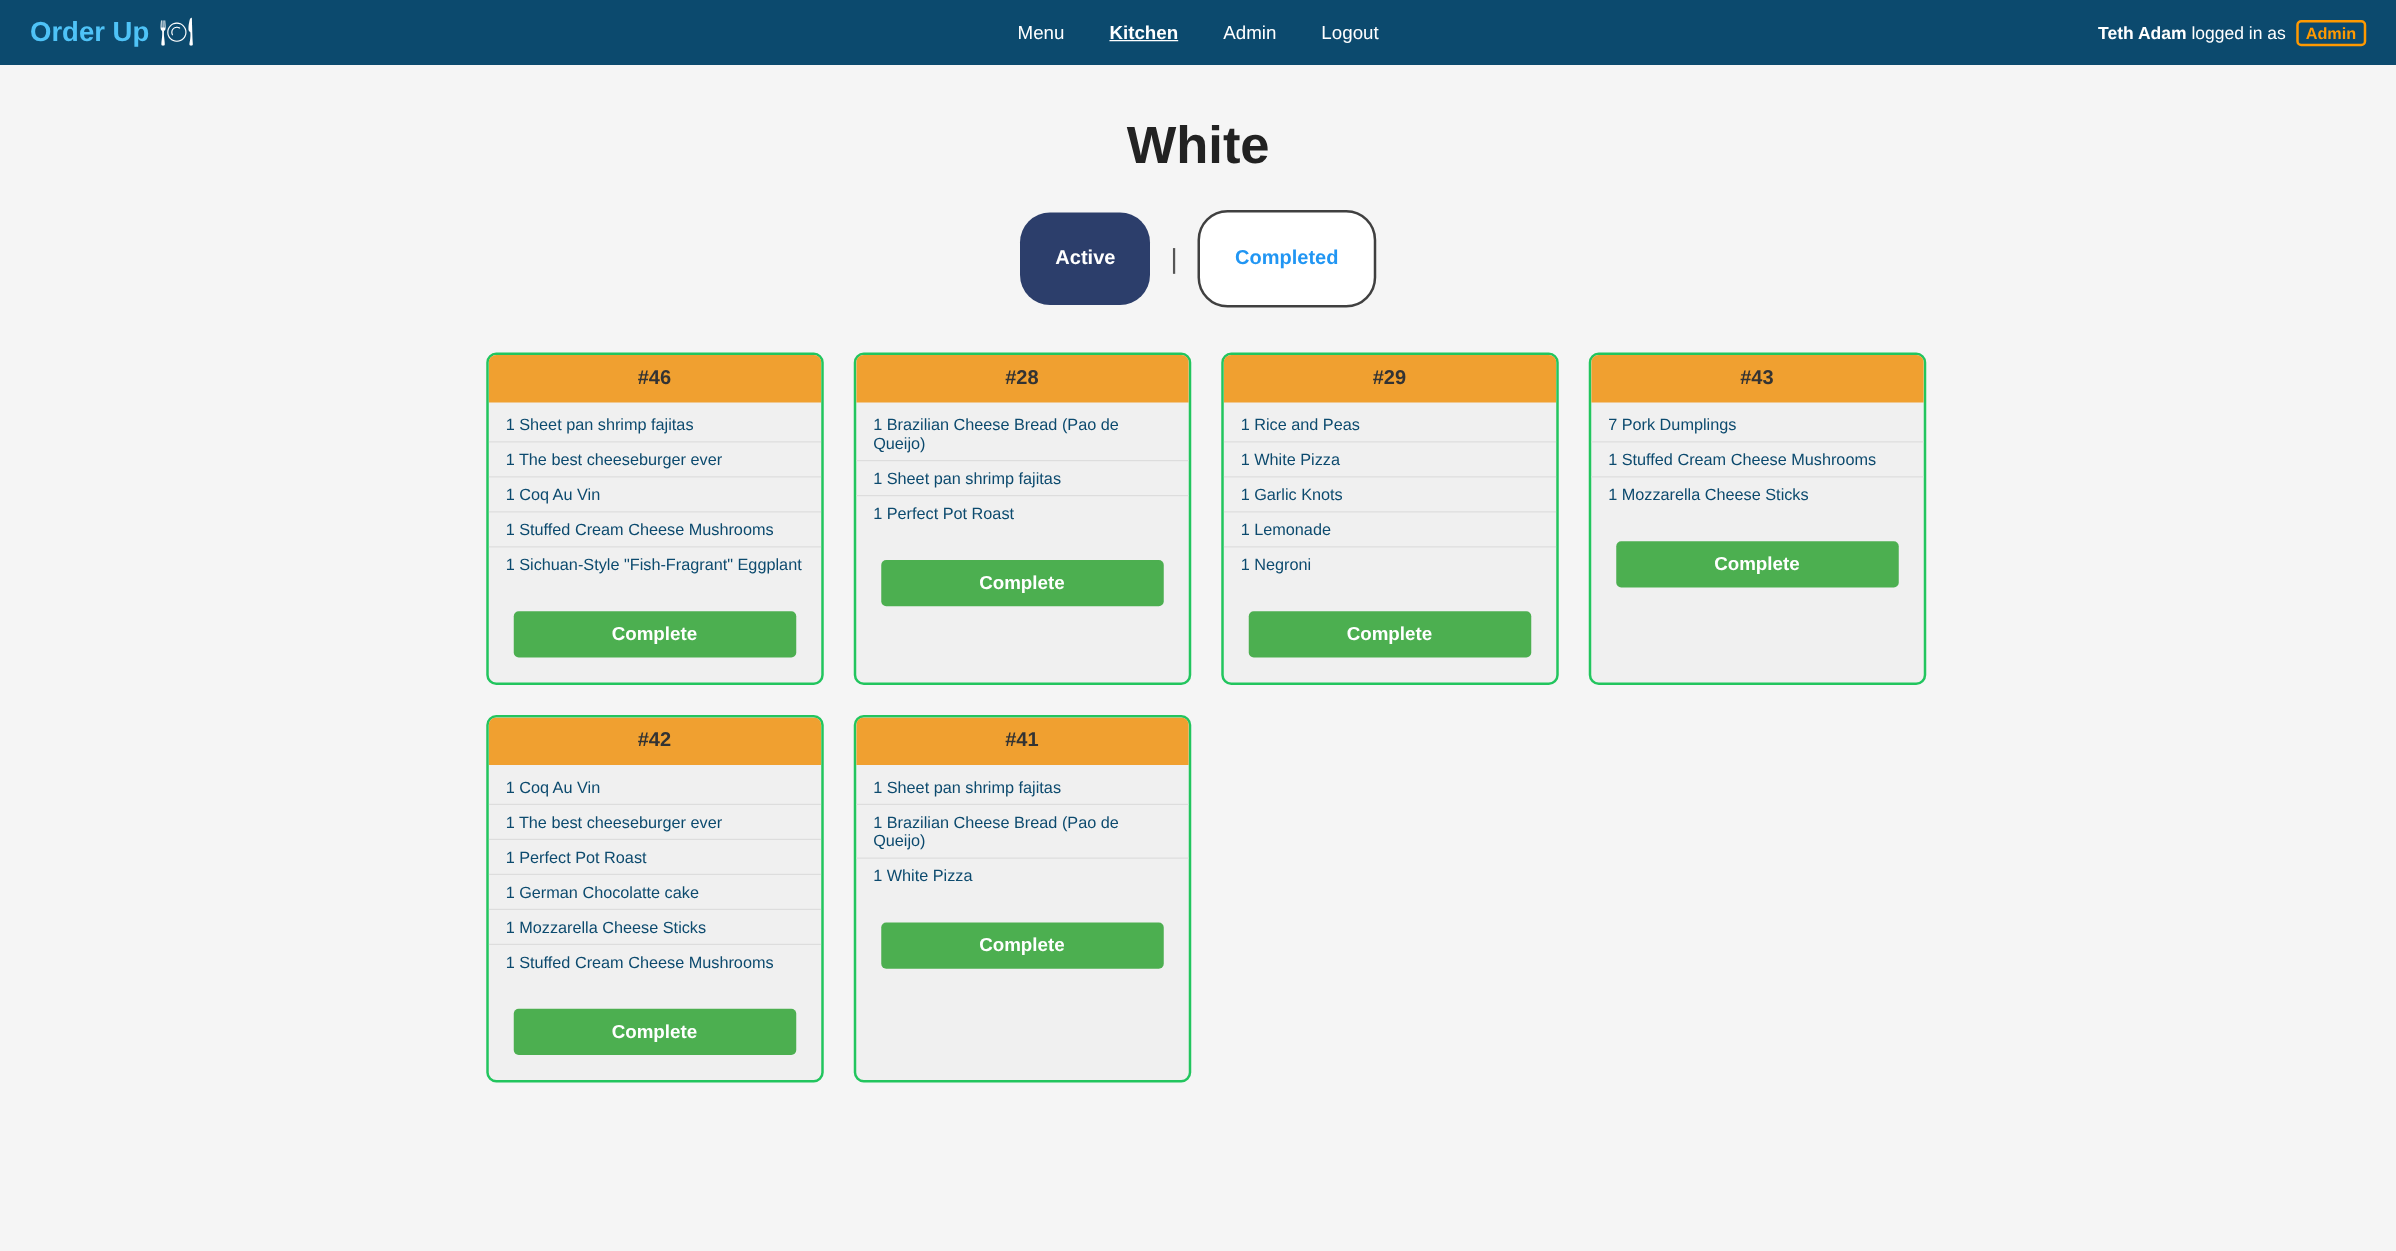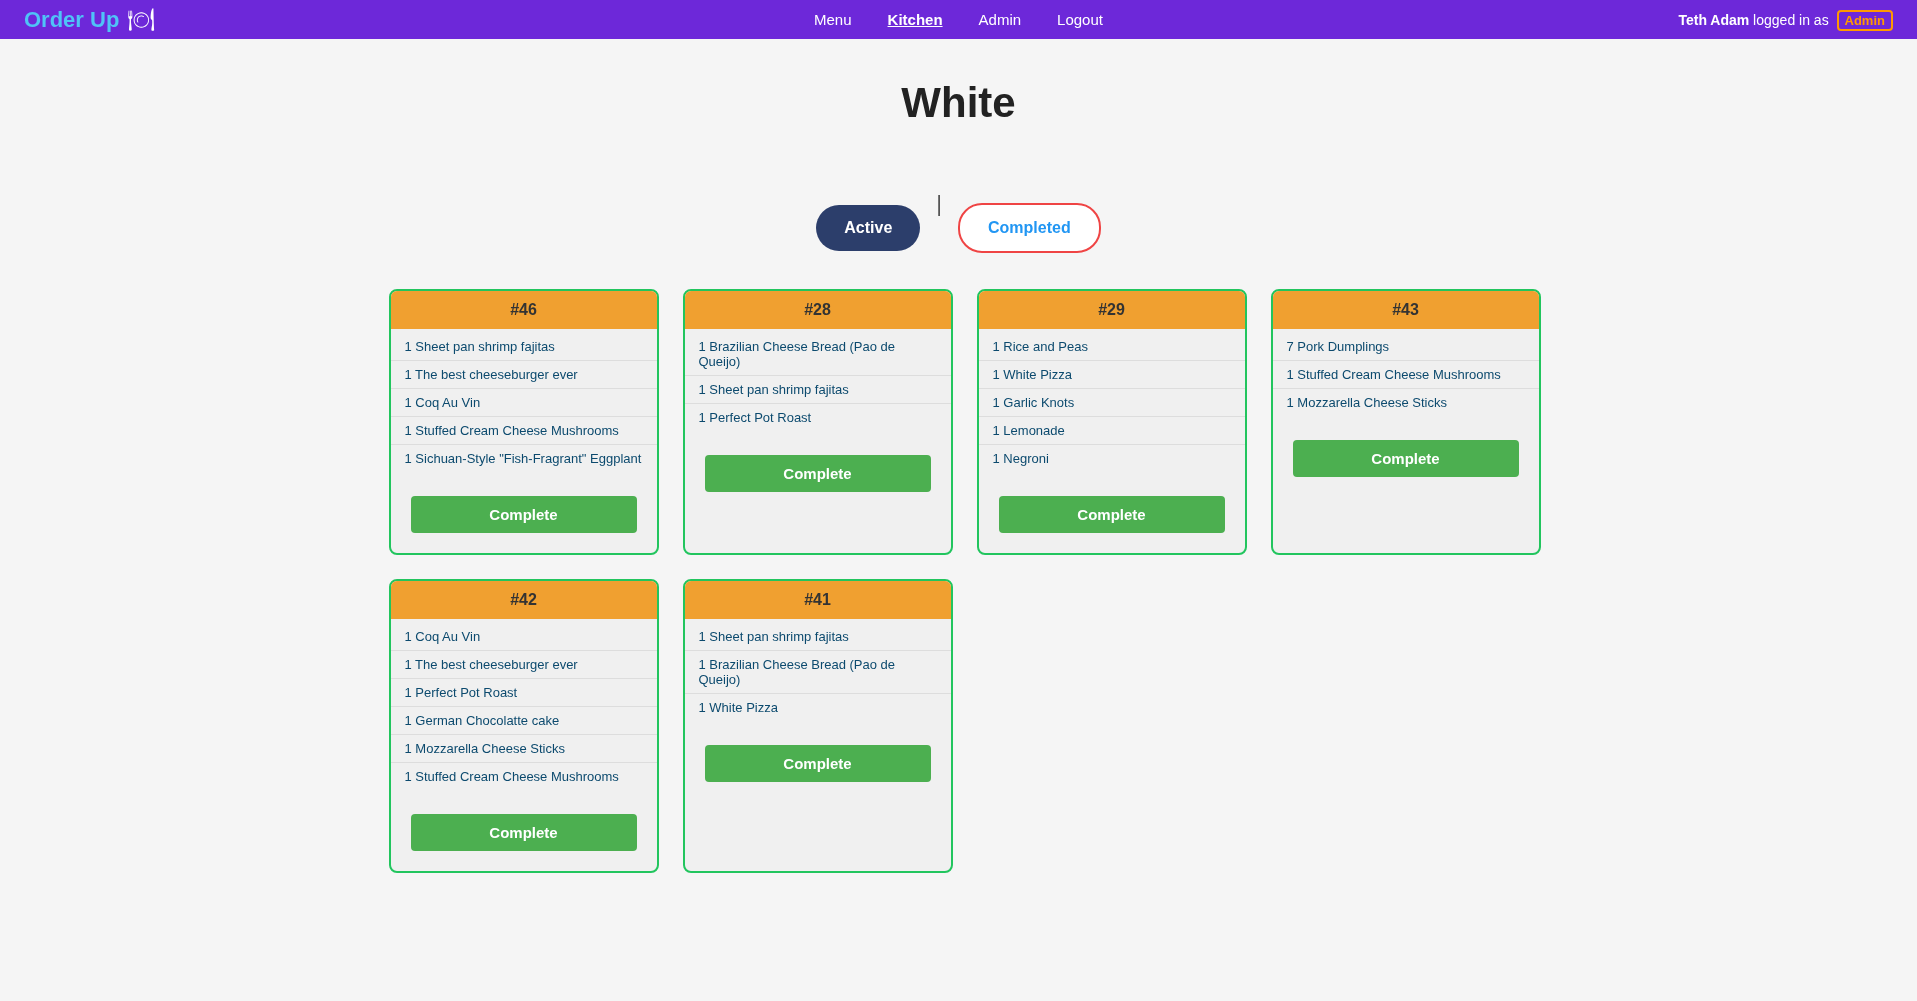--- a/index.html
+++ b/index.html
@@ -10,25 +10,25 @@
 
     body {
       font-family: Arial, sans-serif;
       background-color: #f5f5f5;
       min-height: 1001px;
       width: 1917px;
     }
 
     
     .navbar {
-      background-color: #6d28d9;
+      background-color: #0c4a6e;
       display: flex;
       align-items: center;
       padding: 0 24px;
-      height: 39px;
+      height: 52px;
       width: 100%;
     }
 
     .navbar-brand {
       display: flex;
       align-items: center;
       gap: 8px;
       margin-right: auto;
     }
 
@@ -90,34 +90,33 @@
       align-items: center;
       gap: 16px;
       margin-bottom: 36px;
     }
 
     .tab-btn {
       border: none;
       cursor: pointer;
       font-size: 16px;
       font-weight: bold;
-      padding: 14px 28px;
+      padding: 28px 28px;
       border-radius: 24px;
-      margin-top: 48px;
     }
 
     .tab-btn.active-tab {
       background-color: #2c3e6b;
       color: white;
     }
 
     .tab-btn.completed-tab {
       background-color: white;
       color: #2196f3;
-      border: 2px solid #ef4444;
+      border: 2px solid #404040;
     }
 
     .tab-divider {
       font-size: 22px;
       color: #555;
       font-weight: 300;
     }
 
     
     .orders-grid {

